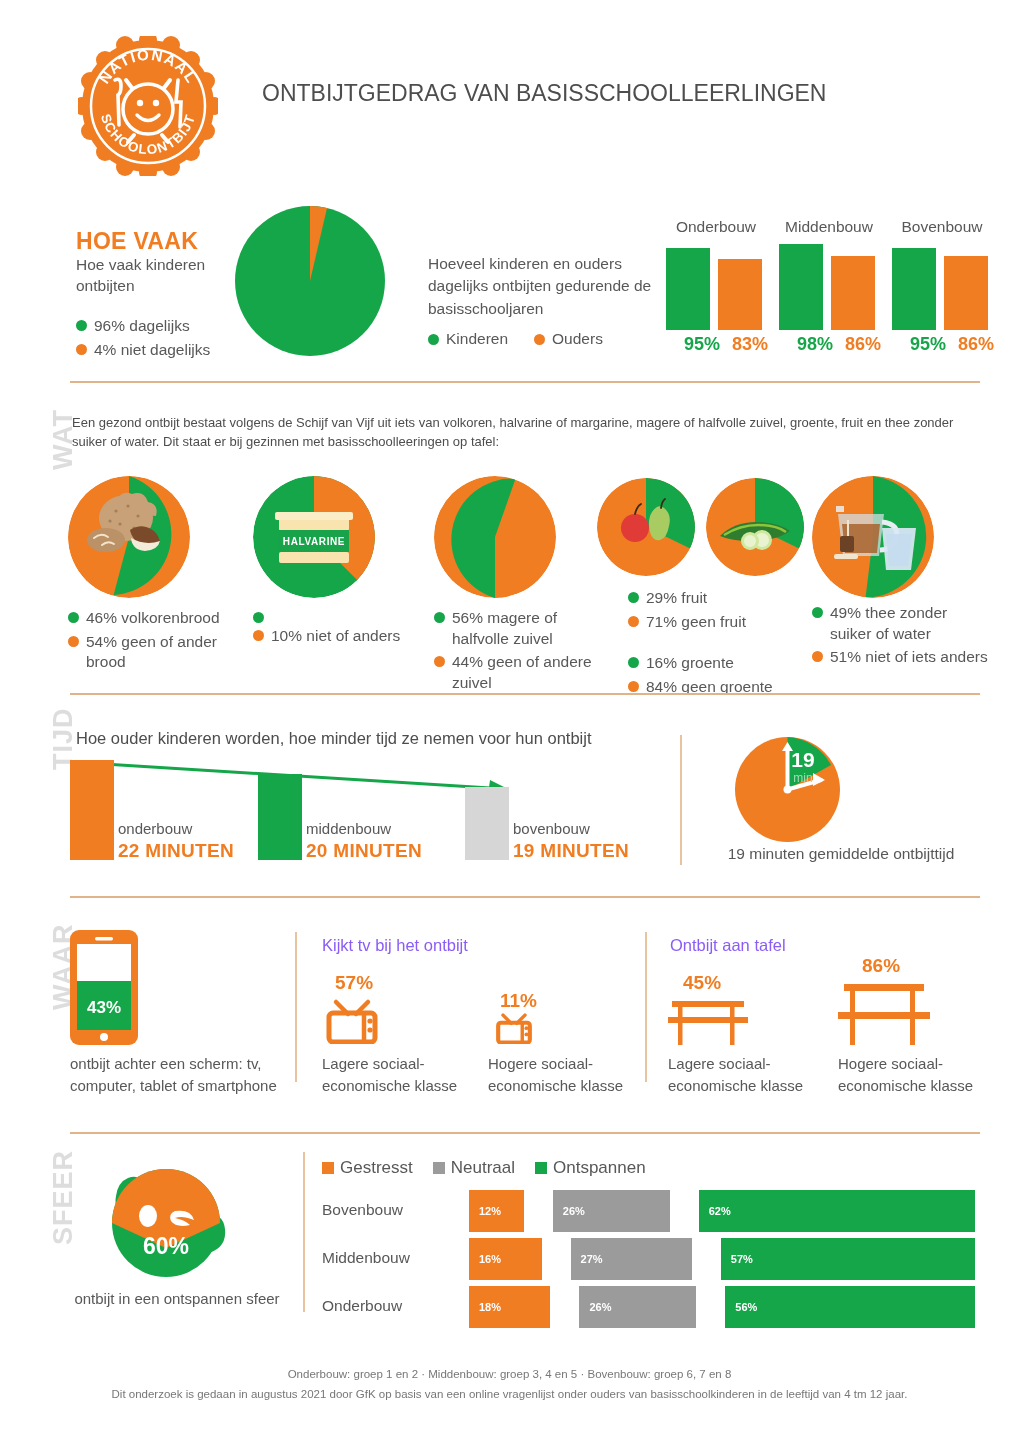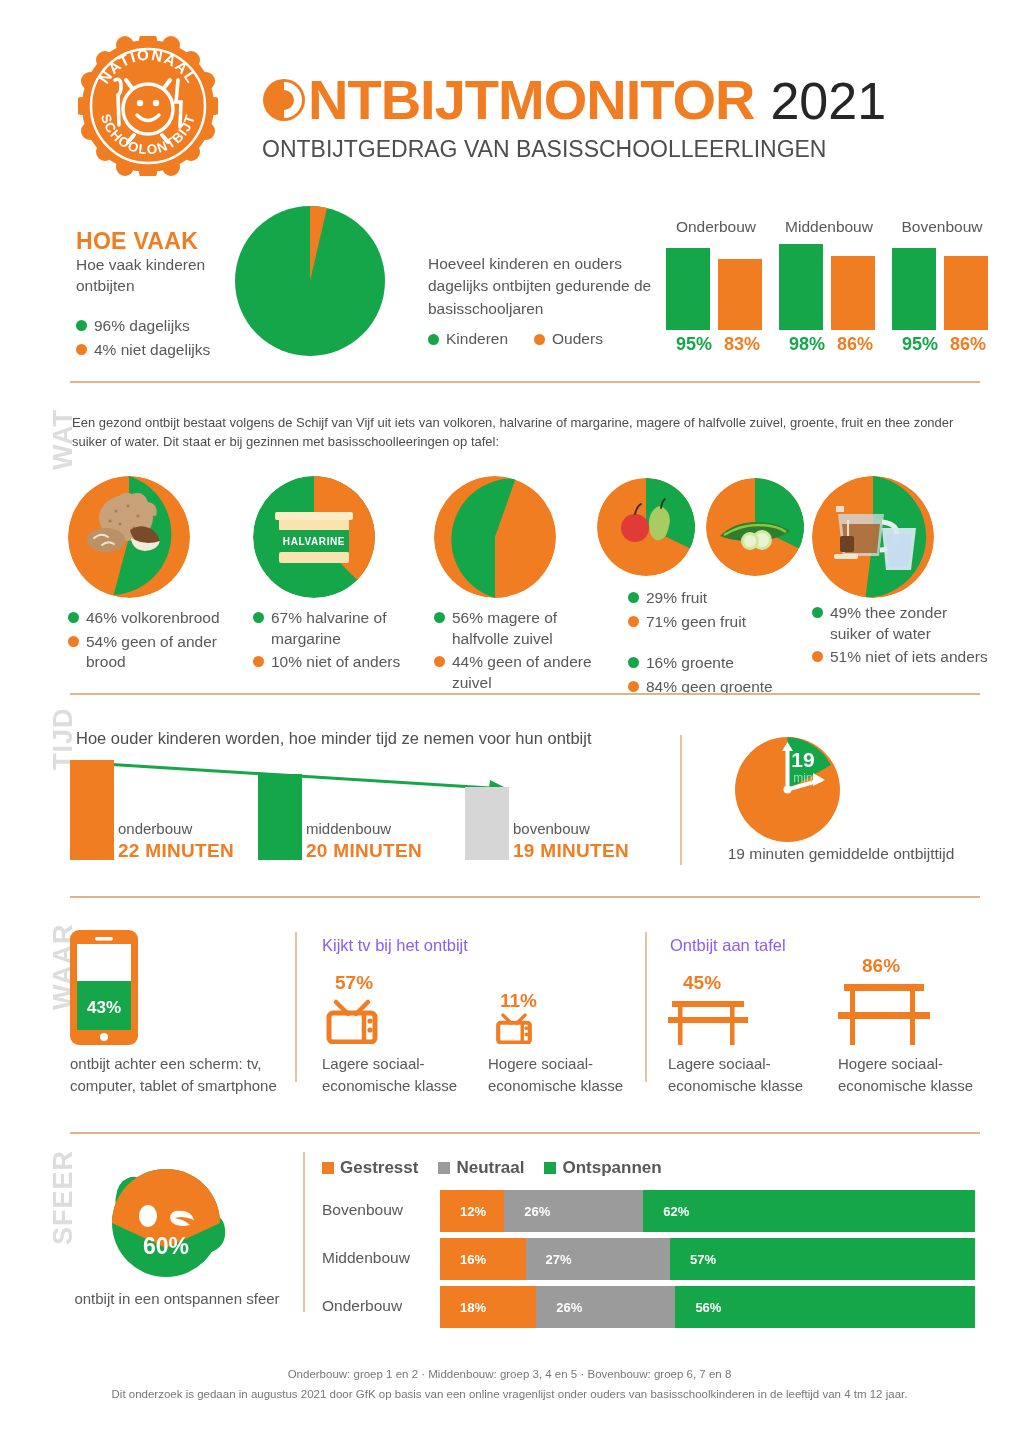--- a/index.html
+++ b/index.html
@@ -50,21 +50,21 @@
   .s1-legend2 .item{display:flex;align-items:center;}
   .s1-legend2 .dot{margin-top:0;}
 
   .barchart{position:absolute;left:666px;top:218px;width:330px;height:140px;}
   .bargroup{position:absolute;top:0;width:100px;}
   .bargroup .glabel{text-align:center;font-size:15.5px;color:#585858;}
   .bars{position:absolute;top:26px;left:0;width:100px;height:86px;}
   .bar{position:absolute;bottom:0;width:44px;}
   .bar.k{left:0;background:#16a64a;}
   .bar.o{left:52px;background:#f07d22;}
-  .vals{position:absolute;top:116px;left:4px;width:100px;display:flex;}
+  .vals{position:absolute;top:116px;left:12px;width:100px;display:flex;}
   .vals span{width:48px;text-align:center;font-size:18px;font-weight:bold;}
   .vals .k{color:#16a64a;}
   .vals .o{color:#f07d22;}
 
   
   .wat-intro{position:absolute;left:72px;top:414px;width:900px;font-size:13px;line-height:1.45;color:#4d4d4d;}
   .foodpie{position:absolute;border-radius:50%;overflow:hidden;}
   .foodpie svg{display:block;}
   .foodlegend{position:absolute;width:175px;}
 
@@ -79,30 +79,30 @@
   
   .phone{position:absolute;left:70px;top:930px;width:68px;height:138px;}
   .phonecap{position:absolute;left:70px;top:1053px;width:235px;font-size:15px;line-height:1.45;color:#585858;}
   .waar-h{position:absolute;font-size:16.5px;color:#8b5cf6;}
   .pct-o{position:absolute;font-size:19px;font-weight:bold;color:#f07d22;}
   .cap-s{position:absolute;font-size:15px;line-height:1.45;color:#585858;width:150px;}
 
   
   .mascot{position:absolute;left:78px;top:1150px;width:180px;height:140px;}
   .mascotcap{position:absolute;left:62px;top:1290px;width:230px;text-align:center;font-size:15px;color:#585858;}
-  .sfeer-legend{position:absolute;left:322px;top:1158px;display:flex;gap:20px;font-size:17px;color:#585858;align-items:flex-start;font-weight:bold;}
+  .sfeer-legend{position:absolute;left:322px;top:1158px;display:flex;gap:20px;font-size:17px;color:#585858;align-items:flex-start;}
   .sq{width:12px;height:12px;margin-right:6px;display:inline-block;}
   .sq.o{background:#f07d22;}
   .sq.g{background:#9b9b9b;}
   .sq.gr{background:#16a64a;}
   .sfeer-legend .item{display:flex;align-items:center;}
   .srow{position:absolute;left:322px;height:42px;}
   .srowlabel{position:absolute;left:0;top:11px;font-size:15.5px;color:#585858;width:105px;}
   .stack{position:absolute;left:118px;top:0;height:42px;width:535px;display:flex;}
-  .seg{height:42px;display:flex;align-items:center;color:#fff;font-weight:bold;font-size:13px;padding-left:20px;box-sizing:border-box;}
+  .seg{height:42px;display:flex;align-items:center;color:#fff;font-weight:bold;font-size:11px;padding-left:10px;box-sizing:border-box;margin-left:29px;}
   .seg.o{background:#f07d22;}
   .seg.n{background:#9b9b9b;}
   .seg.r{background:#16a64a;}
 
   
   .footer{position:absolute;left:0;top:1365px;width:1019px;text-align:center;font-size:11.5px;line-height:1.7;color:#777;}
 </style>
 </head>
 <body>
 
@@ -155,28 +155,20 @@
           <path d="M 59 79 Q 70 90 81 79" fill="none" stroke="#ffffff" stroke-width="3.4" stroke-linecap="round"></path>
         </g>
         <g>
           <path d="M 37 44 q 6 -3 6 6 q 0 7 -3 9 l 1 30" stroke="#ffffff" stroke-width="3.6" fill="none" stroke-linecap="round"></path>
           <path d="M 100 44 l -2 22 l 5 0 l -1 25" stroke="#ffffff" stroke-width="3.6" fill="none" stroke-linecap="round"></path>
         </g>
       </svg>
     </div>
 
     <div class="title-wrap">
-      <div class="title-row">
-        <div class="title-main"><span class="o-mark"><svg width="44" height="44" viewBox="0 0 44 44">
-                <circle cx="22" cy="22" r="21" fill="#f07d22"></circle>
-                <path d="M 22 4 A 18 18 0 0 1 22 40 Z" fill="#ffffff"></path>
-                <circle cx="22" cy="22" r="10" fill="#f07d22"></circle>
-              </svg></span><span>NTBIJTMONITOR</span></div>
-        <div class="title-year">2021</div>
-      </div>
       <div class="subtitle">ONTBIJTGEDRAG VAN BASISSCHOOLLEERLINGEN</div>
     </div>
   </div>
 
   <div>
     <div class="s1-title">HOE VAAK</div>
     <div class="s1-sub">Hoe vaak kinderen ontbijten</div>
 
     <div class="s1-legend">
       <div class="legend-row">
@@ -293,21 +285,20 @@
           <rect x="22" y="36" width="78" height="8" rx="2" fill="#fbeec6"></rect>
           <rect x="26" y="54" width="70" height="22" fill="#18a24a"></rect>
           <rect x="26" y="76" width="70" height="11" rx="2" fill="#f9e3ae"></rect>
           <text x="61" y="69" font-family="Liberation Sans, sans-serif" font-size="10" font-weight="bold" fill="#ffffff" text-anchor="middle" letter-spacing=".6">HALVARINE</text>
         </g>
       </svg>
     </div>
     <div class="foodlegend" style="left:253px;top:605px;">
       <div class="legend-row">
         <span class="dot green"></span>
-        <span class="txt">67% halvarine of margarine</span>
       </div>
       <div class="legend-row">
         <span class="dot orange"></span>
         <span class="txt">10% niet of anders</span>
       </div>
     </div>
 
     <div class="foodpie" style="left:434px;top:476px;width:122px;height:122px;">
       <svg width="122" height="122" viewBox="0 0 122 122">
         <circle cx="61" cy="61" r="61" fill="#f07d22"></circle>

